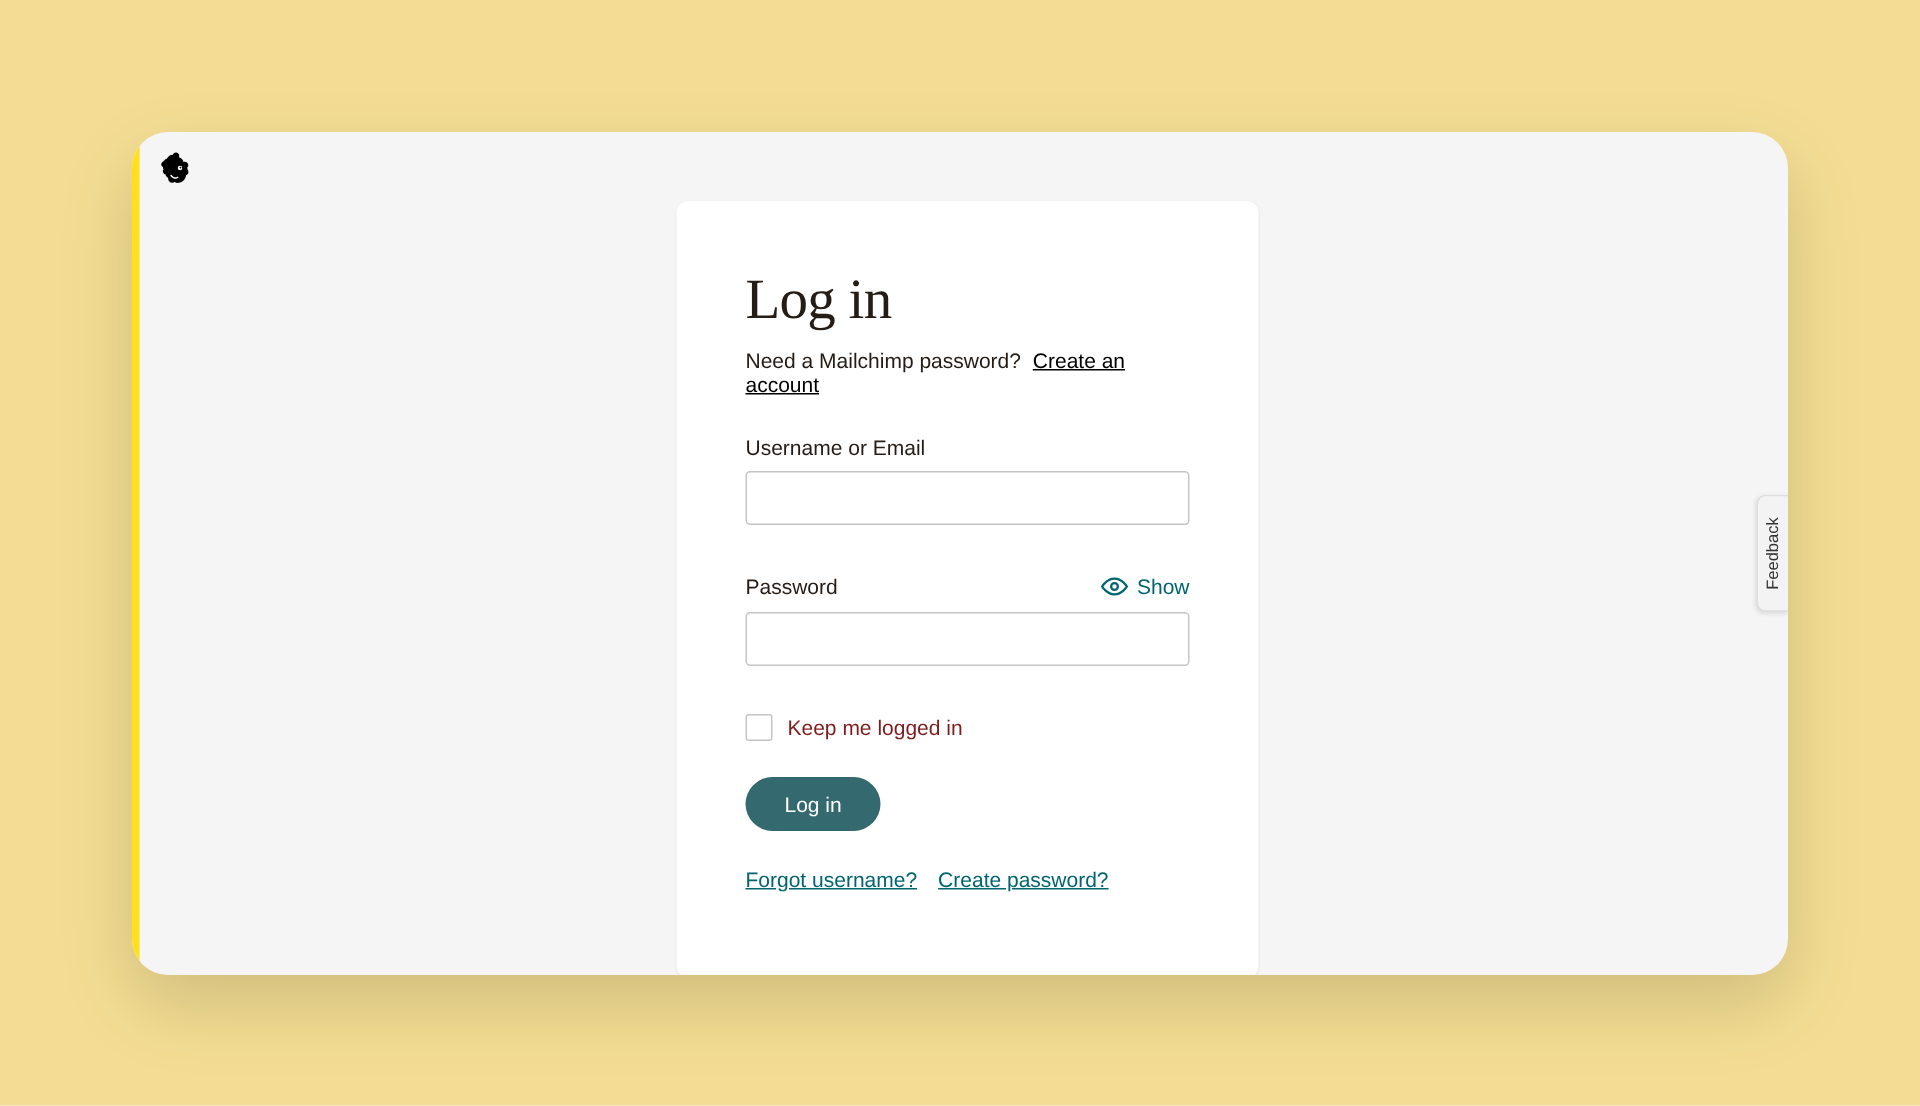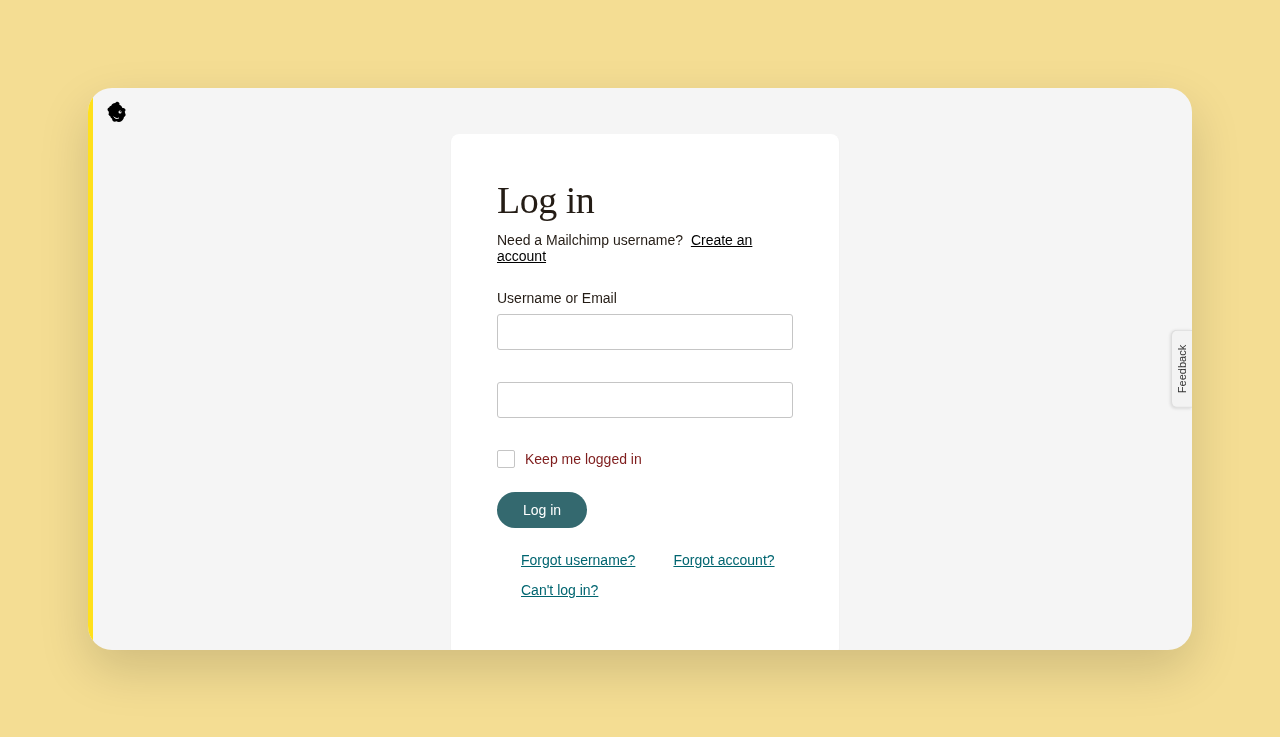--- a/index.html
+++ b/index.html
@@ -136,21 +136,20 @@
     .links-row {
       display: flex;
       gap: 14px;
       margin-bottom: 14px;
     }
     .link {
       font-size: 14px;
       color: #006570;
       text-decoration: underline;
       cursor: pointer;
-      margin-left: 24px;
     }
     .feedback-tab {
       position: absolute;
       right: 0;
       top: 50%;
       transform: translateY(-50%);
       background: #f3f3f3;
       border: 1px solid #ddd;
       border-right: none;
       border-radius: 6px 0 0 6px;
@@ -178,47 +177,54 @@
       <path d="M19 14c.2-.8.1-1.6-.3-2.2.5-.4.8-1 .8-1.7 0-1.2-1-2.2-2.2-2.2-.3 0-.6 0-.9.2-.3-1.6-1.5-2.9-3.1-3.3.1-.3.2-.6.2-.9 0-1.2-1-2.2-2.2-2.2-.9 0-1.7.6-2 1.4C7.6 3 6 4.1 5.2 5.8c-.9.2-1.7.8-2 1.7-.4.1-.8.3-1.1.6-.8.8-.8 2.1 0 2.9.2.2.4.3.6.4-.1.5 0 1.1.3 1.5-.5.6-.6 1.5-.2 2.2.3.6.9 1 1.5 1.1.2 1.1.9 2 1.9 2.5 0 .1-.1.3-.1.4 0 1.5 1.2 2.7 2.7 2.7.6 0 1.1-.2 1.6-.5.8.5 1.8.7 2.8.6 2.6-.3 4.6-2.4 4.8-5 .6-.2 1.1-.6 1.4-1.2.4-.8.3-1.7-.4-2.7z" fill="#000"></path>
       <circle cx="14" cy="12" r="1.5" fill="#fff"></circle>
       <circle cx="14.3" cy="11.7" r="0.6" fill="#000"></circle>
       <path d="M8 17c1 1.5 3 2 4.5 1.2" stroke="#fff" stroke-width="1" stroke-linecap="round" fill="none"></path>
     </svg>
   </div>
 
   <div class="login-card">
     <h1 class="title">Log in</h1>
     <p class="subtitle">
-      <span>Need a Mailchimp username?</span>
+      <span>Need a Mailchimp password?</span>
       <a href="#">Create an account</a>
     </p>
 
     <div class="field">
       <div class="label-row">
         <label class="label">Username or Email</label>
       </div>
       <input type="text" class="input" style="">
     </div>
 
     <div class="field">
+      <div class="label-row">
+        <label class="label">Password</label>
+        <div class="show-toggle">
+          <svg viewBox="0 0 24 24" fill="none" stroke="#006570" stroke-width="2">
+            <path d="M1 12s4-7 11-7 11 7 11 7-4 7-11 7S1 12 1 12z"></path>
+            <circle cx="12" cy="12" r="3"></circle>
+          </svg>
+          <span>Show</span>
+        </div>
+      </div>
       <input type="password" class="input" style="">
     </div>
 
     <div class="checkbox-row">
       <div class="checkbox"></div>
       <span class="checkbox-label">Keep me logged in</span>
     </div>
 
     <button class="login-btn">Log in</button>
 
     <div class="links-row">
       <a class="link">Forgot username?</a>
-      <a class="link">Forgot account?</a>
-    </div>
-    <div class="links-row">
-      <a class="link">Can't log in?</a>
+      <a class="link">Create password?</a>
     </div>
   </div>
 
   <div class="feedback-tab">
     <span>Feedback</span>
   </div>
 </div>
 
 </body></html>

